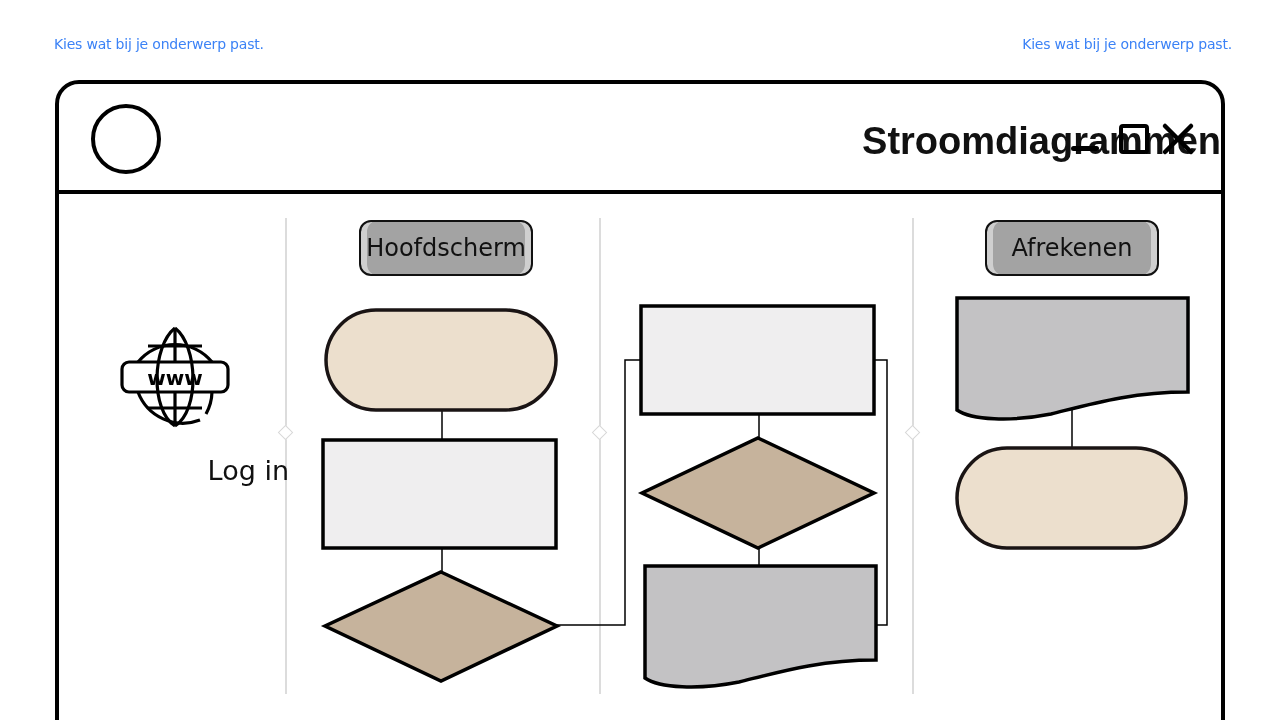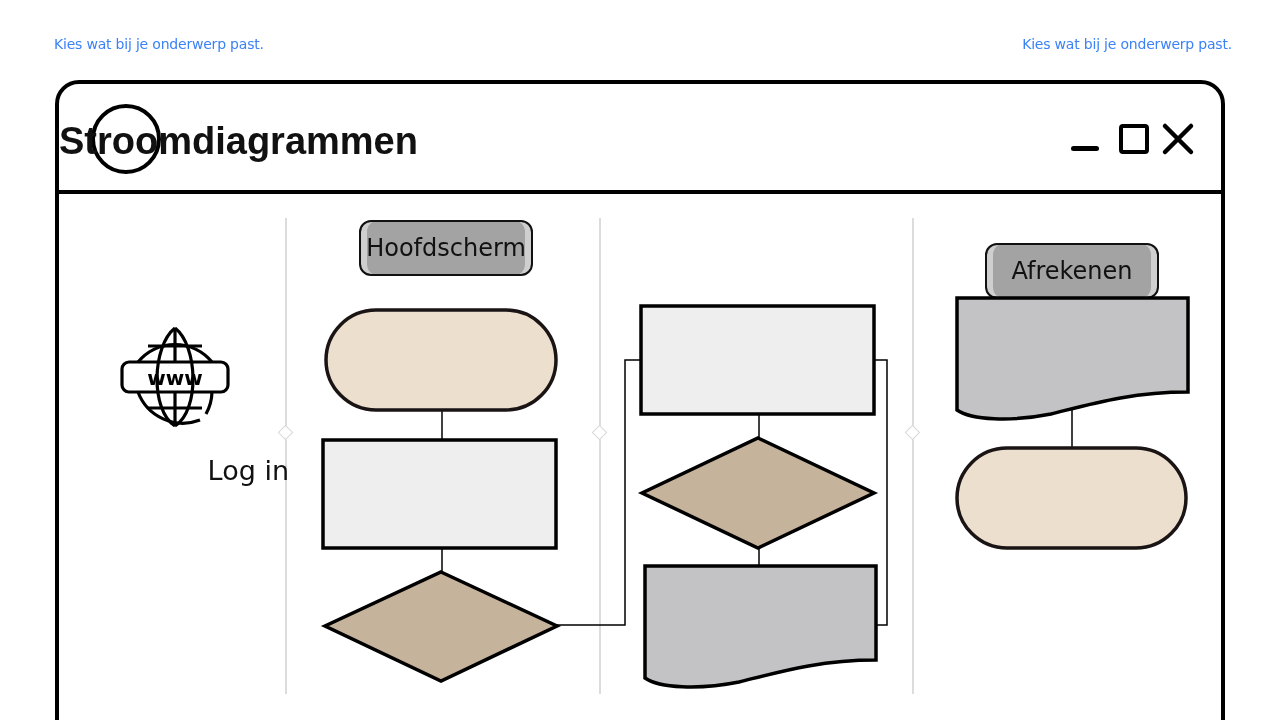--- a/index.html
+++ b/index.html
@@ -19,21 +19,21 @@
     }
     .titlebar {
       position: absolute; left: 0; top: 0; right: 0; height: 106px;
       border-bottom: 4px solid #000;
     }
     .win-circle {
       position: absolute; left: 32px; top: 20px; width: 62px; height: 62px;
       border: 4px solid #000; border-radius: 50%;
     }
     .win-title {
-      position: absolute; left: 0; right: 0; top: 36px; text-align: left;
+      position: absolute; left: 0; right: 0; top: 36px; text-align: right;
       font-family: "Liberation Sans", sans-serif; font-weight: bold; font-size: 38px;
     }
     .win-ctrl { position: absolute; top: 38px; }
     .min-btn { left: 1012px; top: 62px; width: 28px; height: 5px; background: #000; border-radius: 3px; }
     .max-btn { left: 1060px; top: 40px; width: 22px; height: 22px; border: 4px solid #000; border-radius: 4px; }
     .close-btn { left: 1102px; top: 38px; width: 34px; height: 34px; }
     .content { position: absolute; left: 0; top: 110px; right: 0; bottom: 0; }
     .lane-divider {
       position: absolute; width: 2px; background: #dcdcdc; top: 24px; height: 476px;
     }
@@ -100,21 +100,21 @@
           <rect x="2" y="36" width="106" height="30" rx="7"></rect>
         </g>
         <text x="55" y="59" text-anchor="middle" font-family="DejaVu Sans, sans-serif" font-weight="bold" font-size="20" fill="#000">www</text>
       </svg>
       <div class="left-label">
         <div>Log in</div>
       </div>
     </div>
 
     <div class="lane-header" style="left:300px; width:174px;">Hoofdscherm</div>
-    <div class="lane-header" style="left:926px; width:174px;margin-top:23px;">Afrekenen</div>
+    <div class="lane-header" style="left:926px; width:174px;">Afrekenen</div>
 
     <svg class="diagram" width="1162" height="520" viewBox="0 0 1162 520">
       <g stroke="#000" stroke-width="1.5" fill="none">
         <line x1="383" y1="216" x2="383" y2="246"></line>
         <line x1="383" y1="354" x2="383" y2="378"></line>
         <polyline points="498,431 566,431 566,166 582,166"></polyline>
         <line x1="700" y1="220" x2="700" y2="244"></line>
         <line x1="700" y1="354" x2="700" y2="372"></line>
         <polyline points="816,166 828,166 828,431 816,431"></polyline>
         <line x1="1013" y1="214" x2="1013" y2="254"></line>

